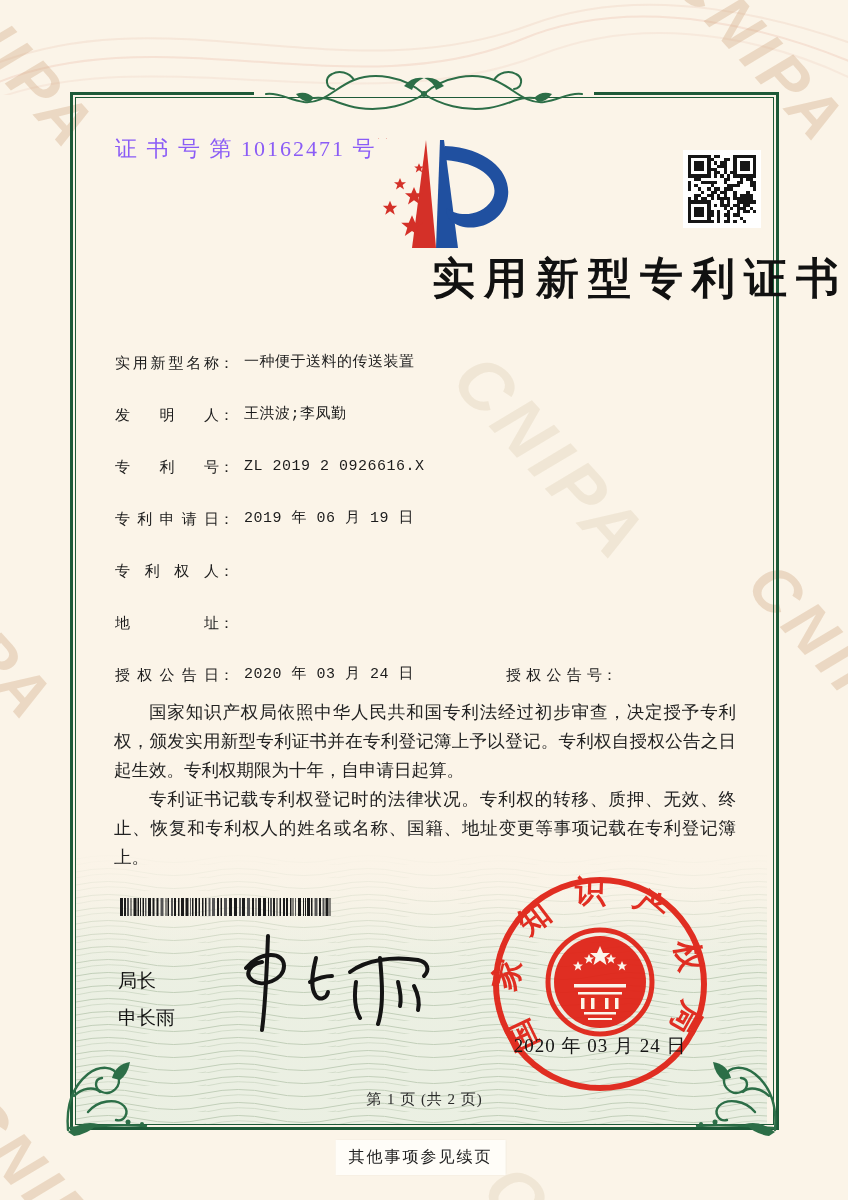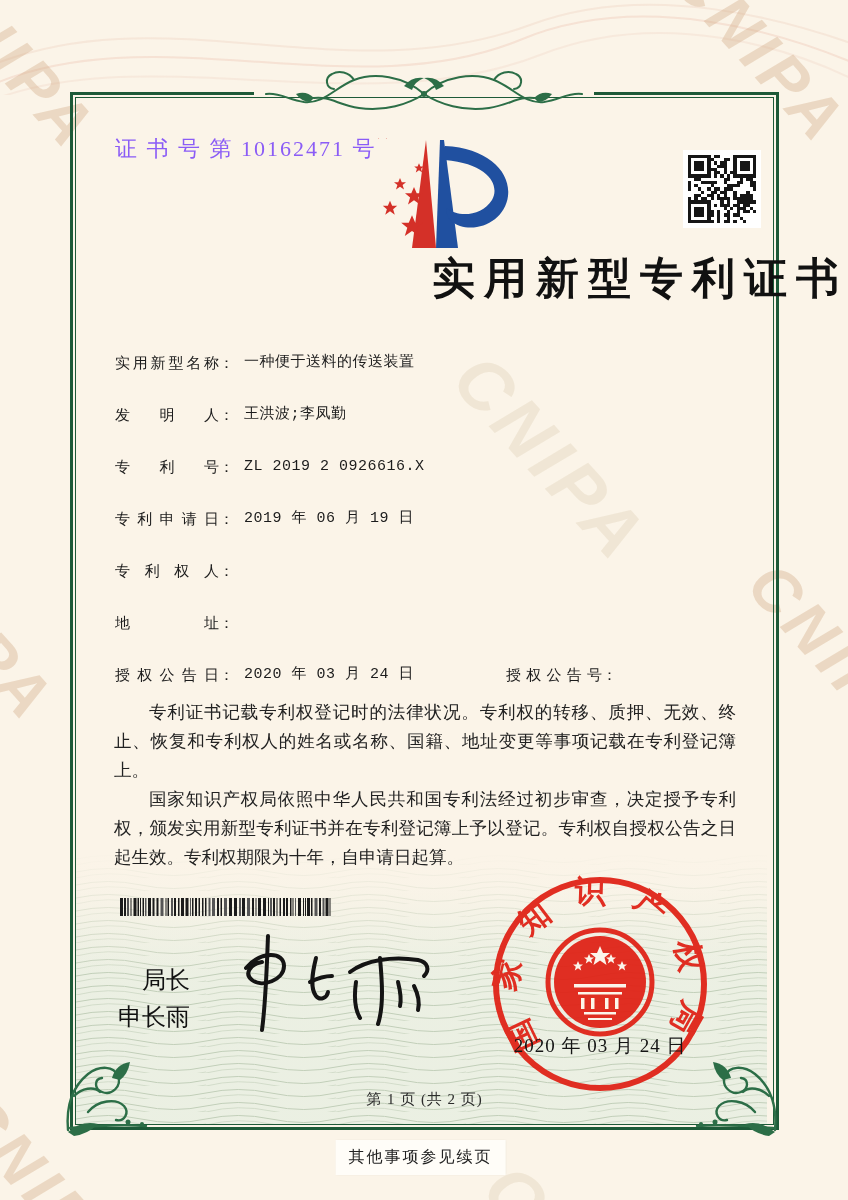--- a/index.html
+++ b/index.html
@@ -63,21 +63,21 @@
   .fcolon{margin-right:10px;}
   .fvalue{letter-spacing:.5px;font-family:Liberation Mono, monospace;}
   .fpair2{margin-left:92px;display:flex;}
   .fpair2 .flabel{width:96px;}
   
   .paras{position:absolute;left:114px;top:698px;width:622px;z-index:4;
     font-size:17.5px;line-height:29px;color:#222;text-align:justify;}
   .paras p{margin:0;text-indent:2em;}
   
   .barcode{position:absolute;left:120px;top:898px;z-index:4;}
-  .director{position:absolute;left:118px;top:962px;z-index:4;font-size:24px;line-height:37px;color:#111;text-align:right;}
+  .director{position:absolute;left:118px;top:962px;z-index:4;font-size:19px;line-height:37px;color:#111;}
   .sign{position:absolute;left:232px;top:930px;z-index:5;}
   .seal{position:absolute;left:488px;top:872px;z-index:4;opacity:.95;}
   .seal-date{
     position:absolute;left:500px;top:1033px;width:200px;z-index:5;
     text-align:center;font-size:19px;color:#151515;letter-spacing:1px;
   }
   .page-info{
     position:absolute;left:70px;width:709px;top:1090px;z-index:4;
     text-align:center;font-size:15px;letter-spacing:1px;color:#2c2c2c;
   }
@@ -381,22 +381,22 @@
       <span class="fcolon">：</span>
     <span class="fvalue">2020 年 03 月 24 日</span>
     <span class="fpair2">
       <span class="flabel">授权公告号</span>
         <span class="fcolon">：</span>
     </span>
   </div>
 </div>
 
 <div class="paras">
+  <p>国家知识产权局依照中华人民共和国专利法经过初步审查，决定授予专利权，颁发实用新型专利证书并在专利登记簿上予以登记。专利权自授权公告之日起生效。专利权期限为十年，自申请日起算。</p>
   <p>专利证书记载专利权登记时的法律状况。专利权的转移、质押、无效、终止、恢复和专利权人的姓名或名称、国籍、地址变更等事项记载在专利登记簿上。</p>
-  <p>国家知识产权局依照中华人民共和国专利法经过初步审查，决定授予专利权，颁发实用新型专利证书并在专利登记簿上予以登记。专利权自授权公告之日起生效。专利权期限为十年，自申请日起算。</p>
 </div>
 
 <svg class="barcode" id="barcode" width="216" height="18" viewBox="0 0 216 18">
     <rect x="0" y="0" width="3" height="18" fill="#1b1b1b"></rect>
     <rect x="4" y="0" width="2" height="18" fill="#1b1b1b"></rect>
     <rect x="7" y="0" width="2" height="18" fill="#555"></rect>
     <rect x="10.5" y="0" width="1" height="18" fill="#1b1b1b"></rect>
     <rect x="13.5" y="0" width="3" height="18" fill="#1b1b1b"></rect>
     <rect x="17.5" y="0" width="1.5" height="18" fill="#1b1b1b"></rect>
     <rect x="20" y="0" width="1" height="18" fill="#1b1b1b"></rect>

